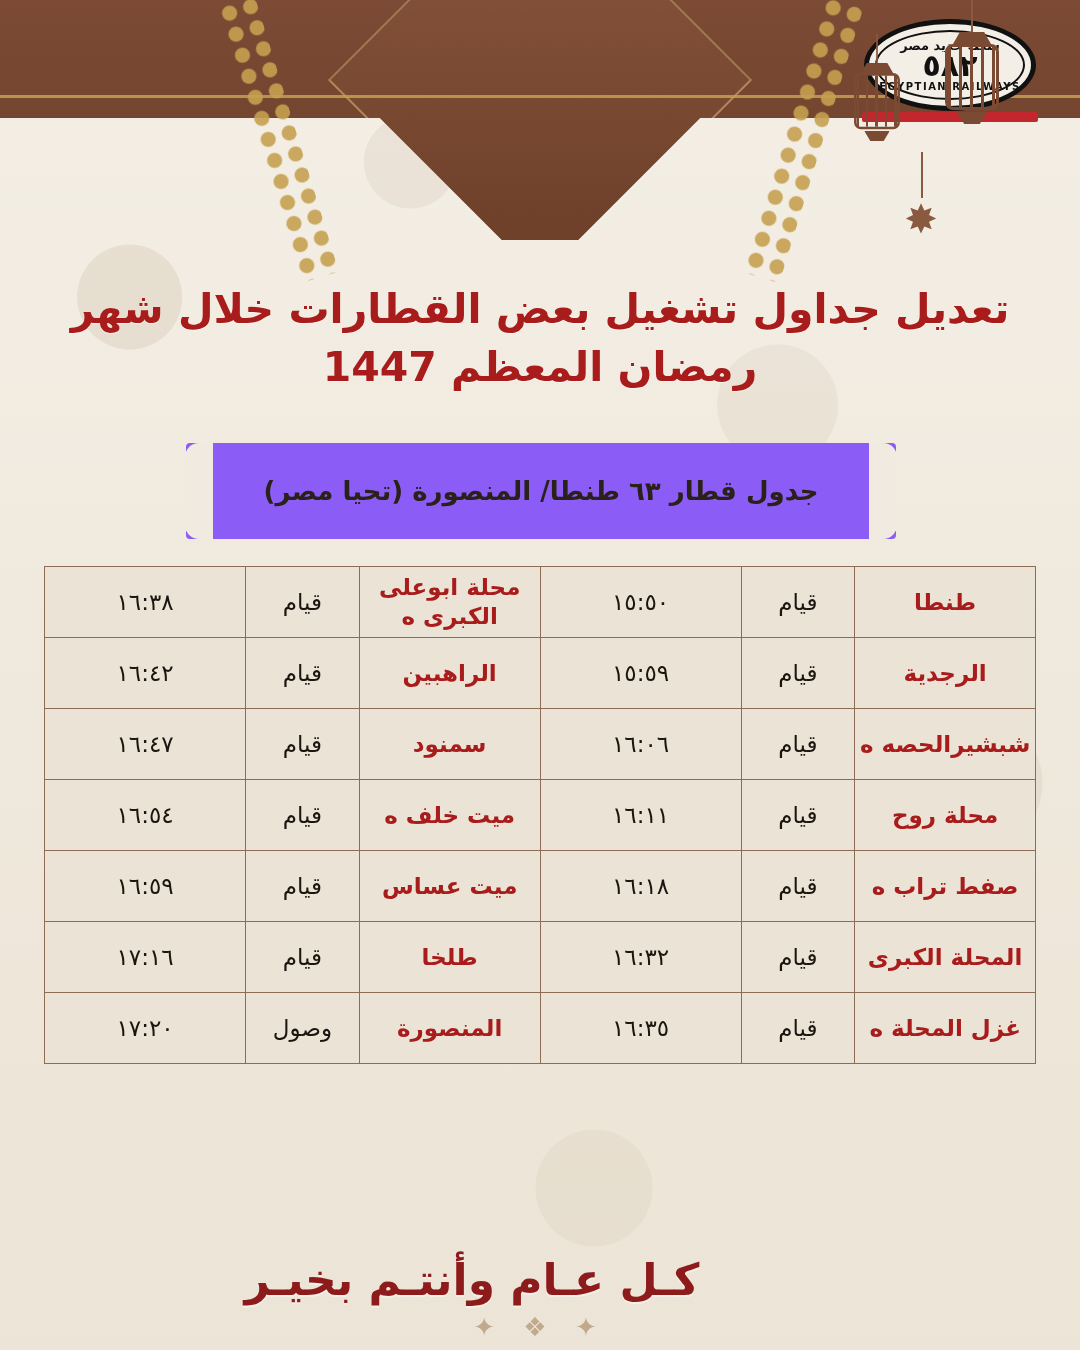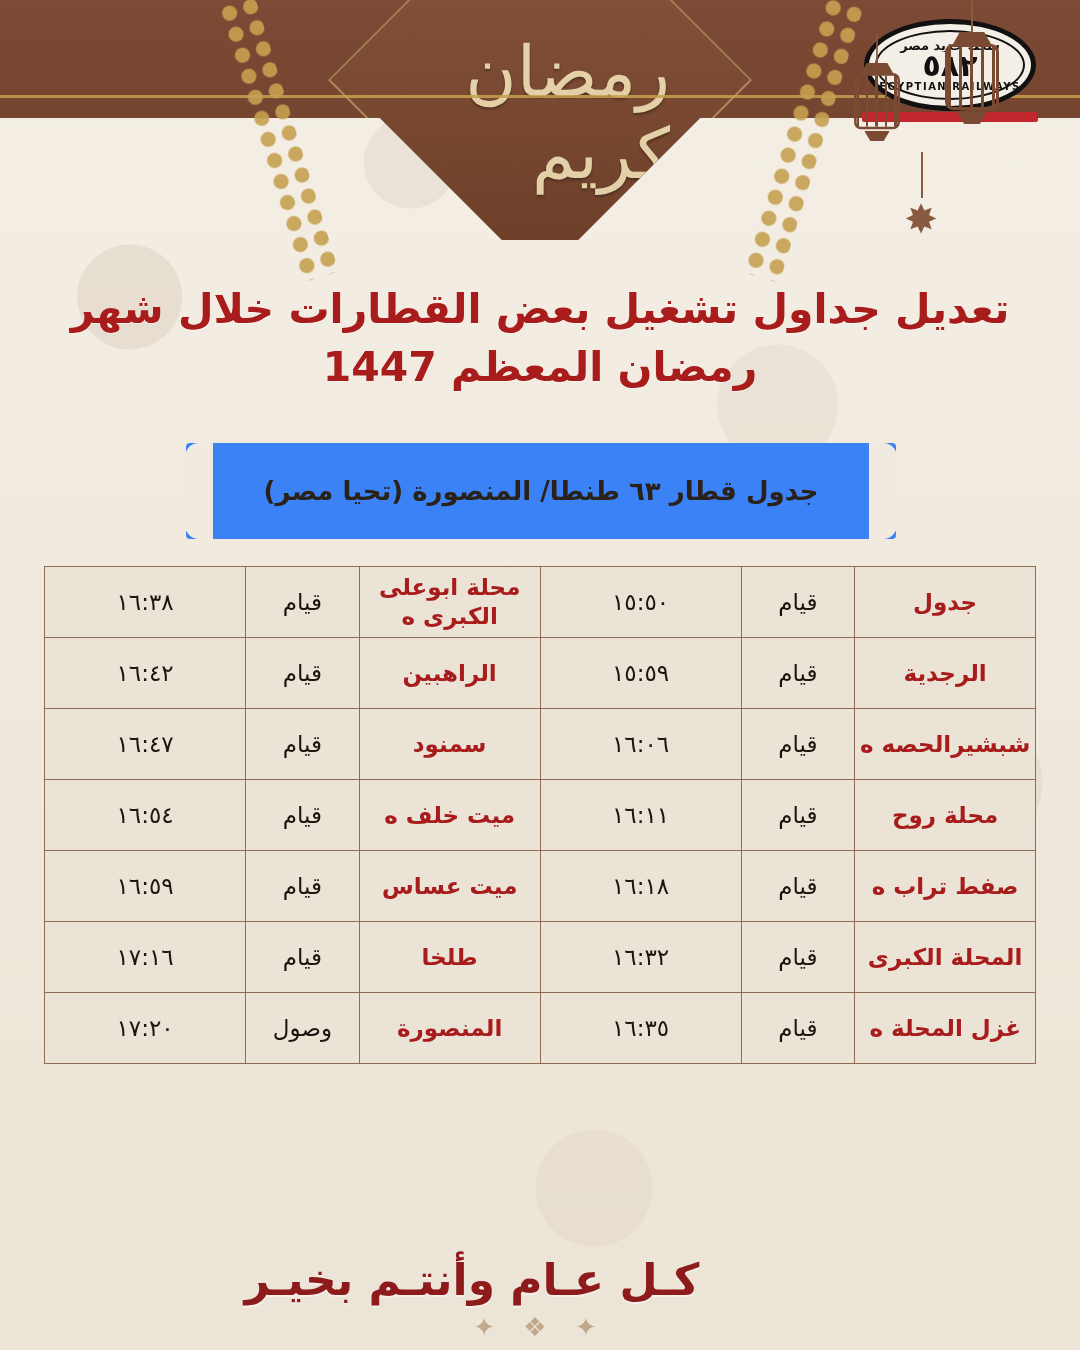--- a/index.html
+++ b/index.html
@@ -115,21 +115,21 @@
     position:absolute; top:280px; left:0; width:1080px;
     text-align:center; color:#a81c1c; font-weight:bold;
     font-size:41px; line-height:1.42; letter-spacing:0;
     text-shadow:0 1px 0 rgba(255,255,255,.5);
     direction:rtl;
   }
 
   
   .ribbon{
     position:absolute; top:443px; left:186px; width:710px; height:96px;
-    background:#3b82f6;
+    background:#8b5cf6;
     display:flex; align-items:center; justify-content:center;
     clip-path: polygon(0 0, 100% 0, 100% 100%, 0 100%);
     border-radius:4px;
   }
   .ribbon::before, .ribbon::after{
     content:""; position:absolute; top:0; width:28px; height:96px; background:#f1eae0;
     border-radius:0 14px 14px 0;
   }
   .ribbon::before{ left:-1px; border-radius:14px 0 0 14px; }
   .ribbon::after{ right:-1px; border-radius:0 14px 14px 0; }
@@ -170,21 +170,20 @@
     color:#c0a98c; font-size:26px; letter-spacing:10px;
   }
 </style>
 </head>
 <body>
 
 <div class="bg-pattern"></div>
 
 <div class="top-band">
   <div class="inner-diamond"></div>
-  <div class="calligraphy">رمضان كريم</div>
 </div>
 <div class="chain l"></div>
 <div class="chain r"></div>
 <div class="swoosh"></div>
 
 <div class="logo">
   <div class="ring">
     <div class="arabic">سكك حديد مصر</div>
     <div class="mono">٥٨٢</div>
     <div class="en">EGYPTIAN RAILWAYS</div>
@@ -210,21 +209,21 @@
 
 <div class="title">تعديل جداول تشغيل بعض القطارات خلال شهر رمضان المعظم 1447</div>
 
 <div class="ribbon">
   <div class="txt">جدول قطار ٦٣  طنطا/ المنصورة (تحيا مصر)</div>
 </div>
 
 <table class="sched">
   <tbody>
     <tr>
-      <td class="station">جدول</td>
+      <td class="station">طنطا</td>
       <td class="kind">قيام</td>
       <td class="time">١٥:٥٠</td>
       <td class="station">محلة ابوعلى الكبرى ه</td>
       <td class="kind">قيام</td>
       <td class="time">١٦:٣٨</td>
     </tr>
     <tr>
       <td class="station">الرجدية</td>
       <td class="kind">قيام</td>
       <td class="time">١٥:٥٩</td>

